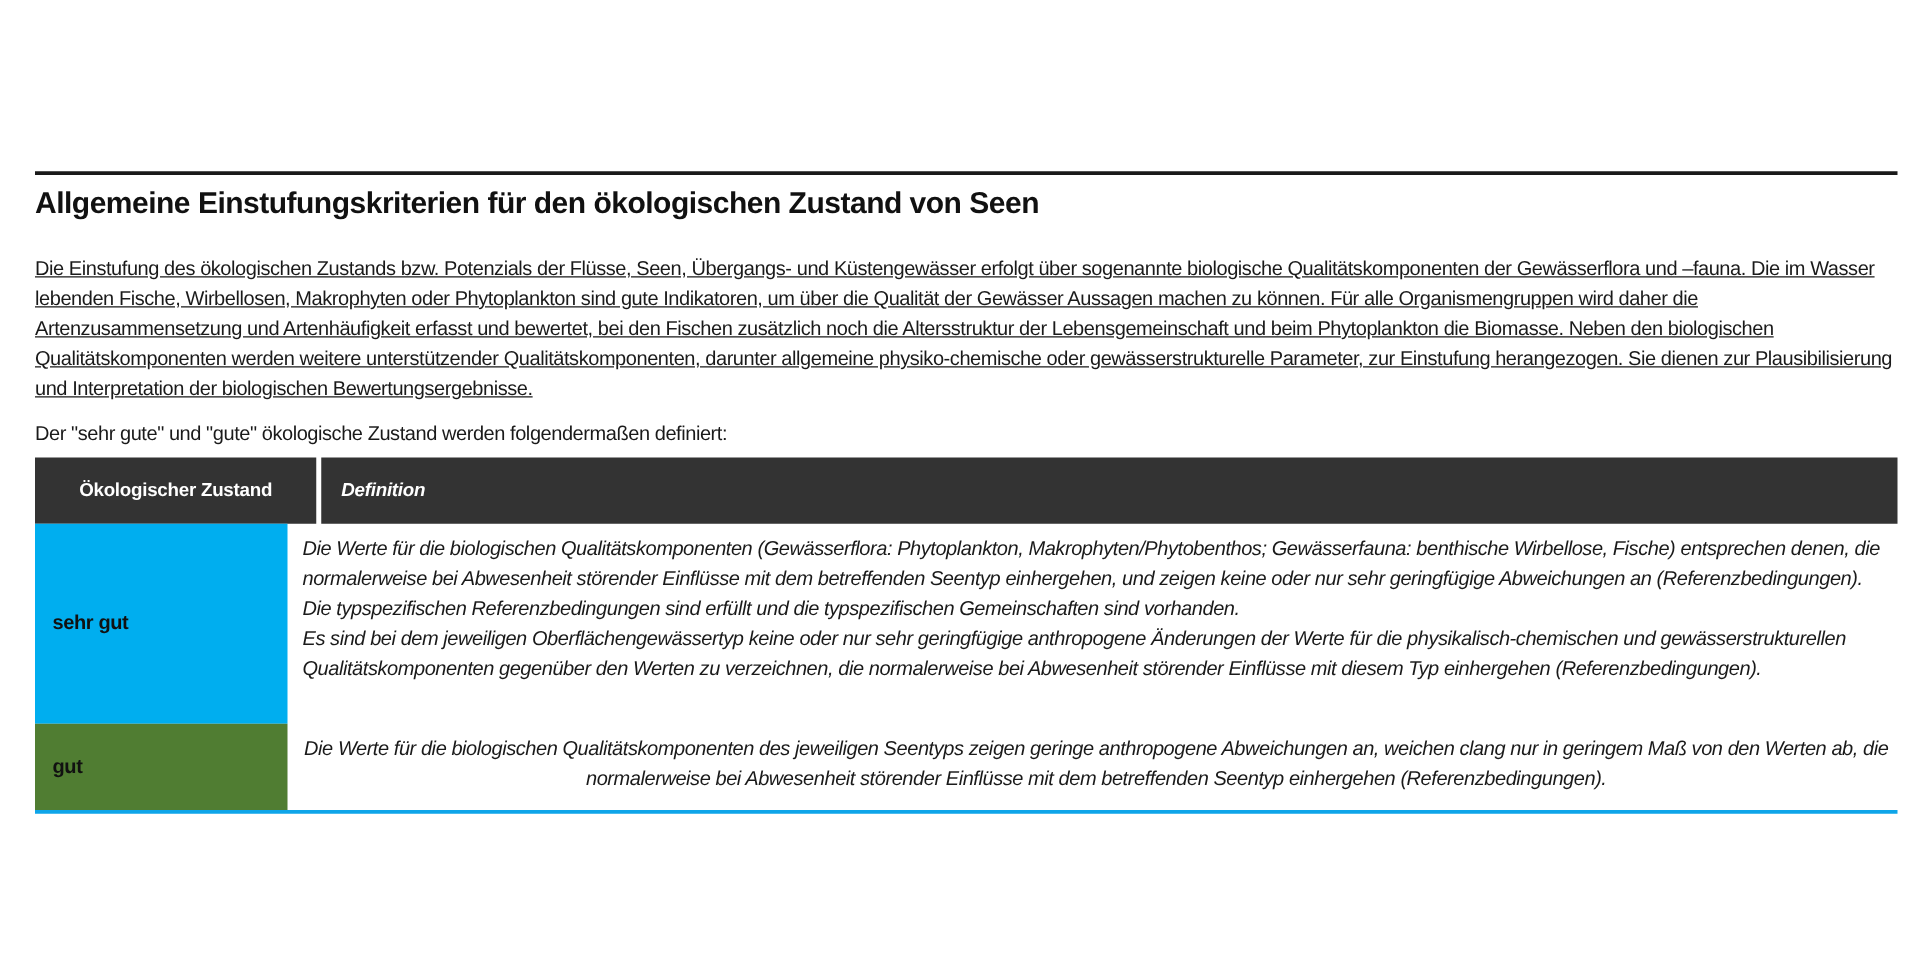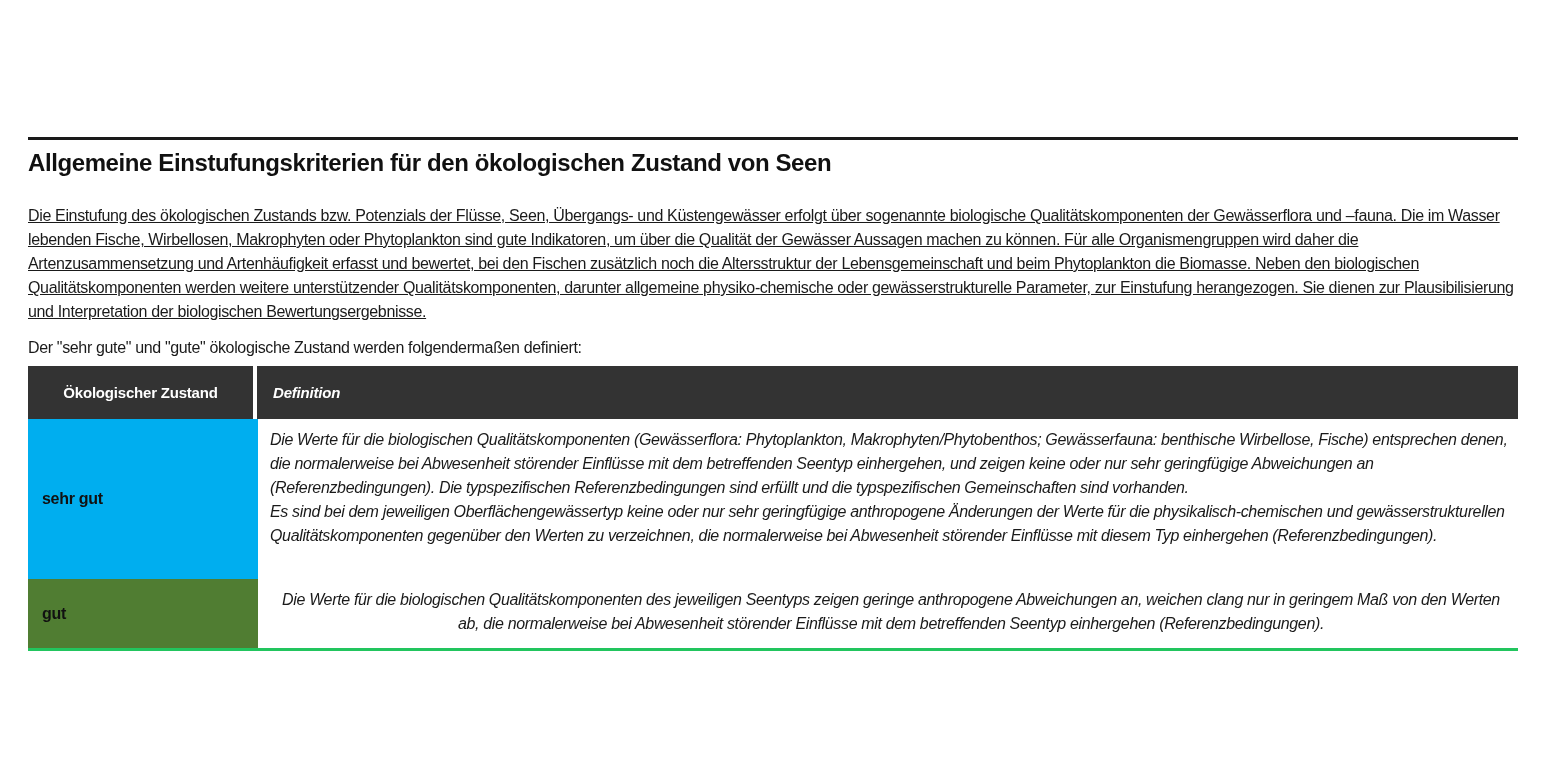--- a/index.html
+++ b/index.html
@@ -31,21 +31,21 @@
     text-decoration: underline;
   }
   .lead {
     margin-top: 13px;
     font-size: 16px;
     line-height: 22px;
     letter-spacing: -0.35px;
   }
   .ctable {
     margin-top: 7px;
-    border-bottom: 3px solid #22c55e;
+    border-bottom: 3px solid #0ea5e9;
   }
   .thead { display: flex; height: 53px; }
   .th {
     color: #ffffff;
     font-weight: bold;
     font-size: 15px;
     letter-spacing: -0.2px;
     display: flex;
     align-items: center;
   }
@@ -53,21 +53,21 @@
     width: 225px;
     margin-right: 4px;
     justify-content: center;
     flex: none;
   }
   .th-def { flex: 1; padding-left: 16px; }
   .trow { display: flex; }
   .row-sehrgut { min-height: 160px; }
   .row-gut { min-height: 69px; text-align: center; }
   .td-status {
-    width: 230px;
+    width: 202px;
     margin-right: 4px;
     flex: none;
     display: flex;
     align-items: center;
     padding-left: 14px;
     font-weight: bold;
     font-size: 16px;
     letter-spacing: -0.3px;
     color: #111;
   }

